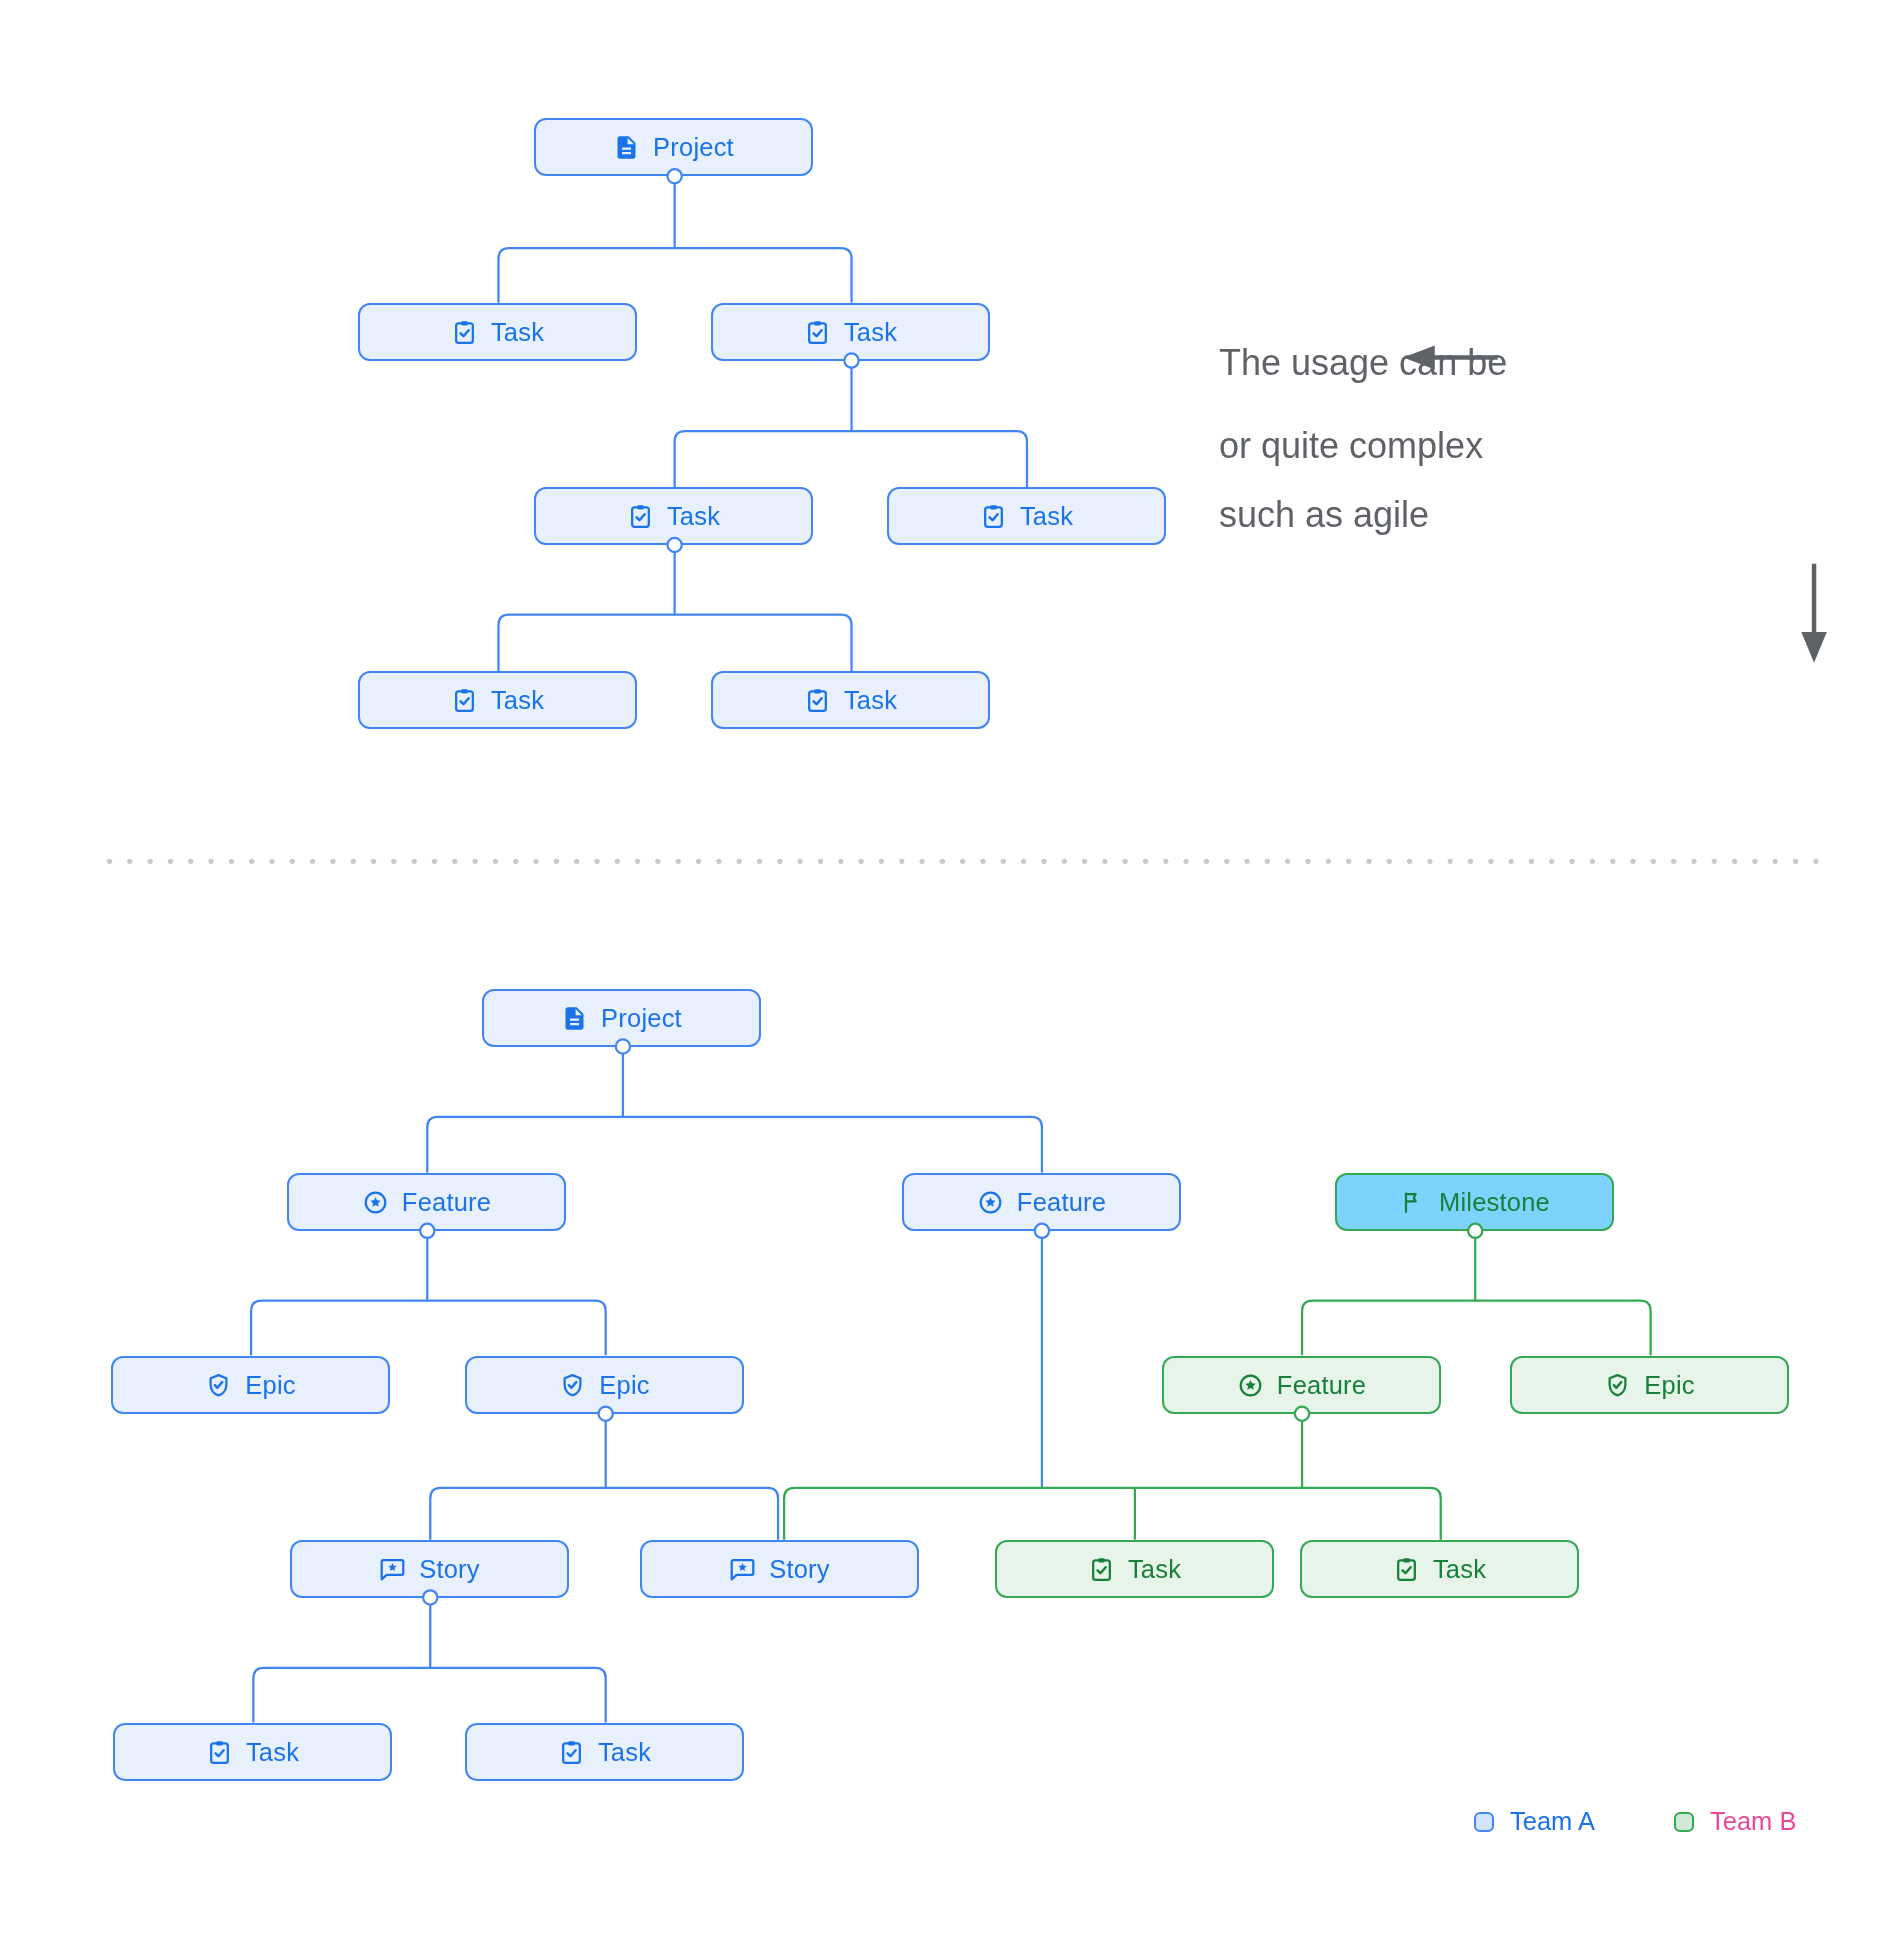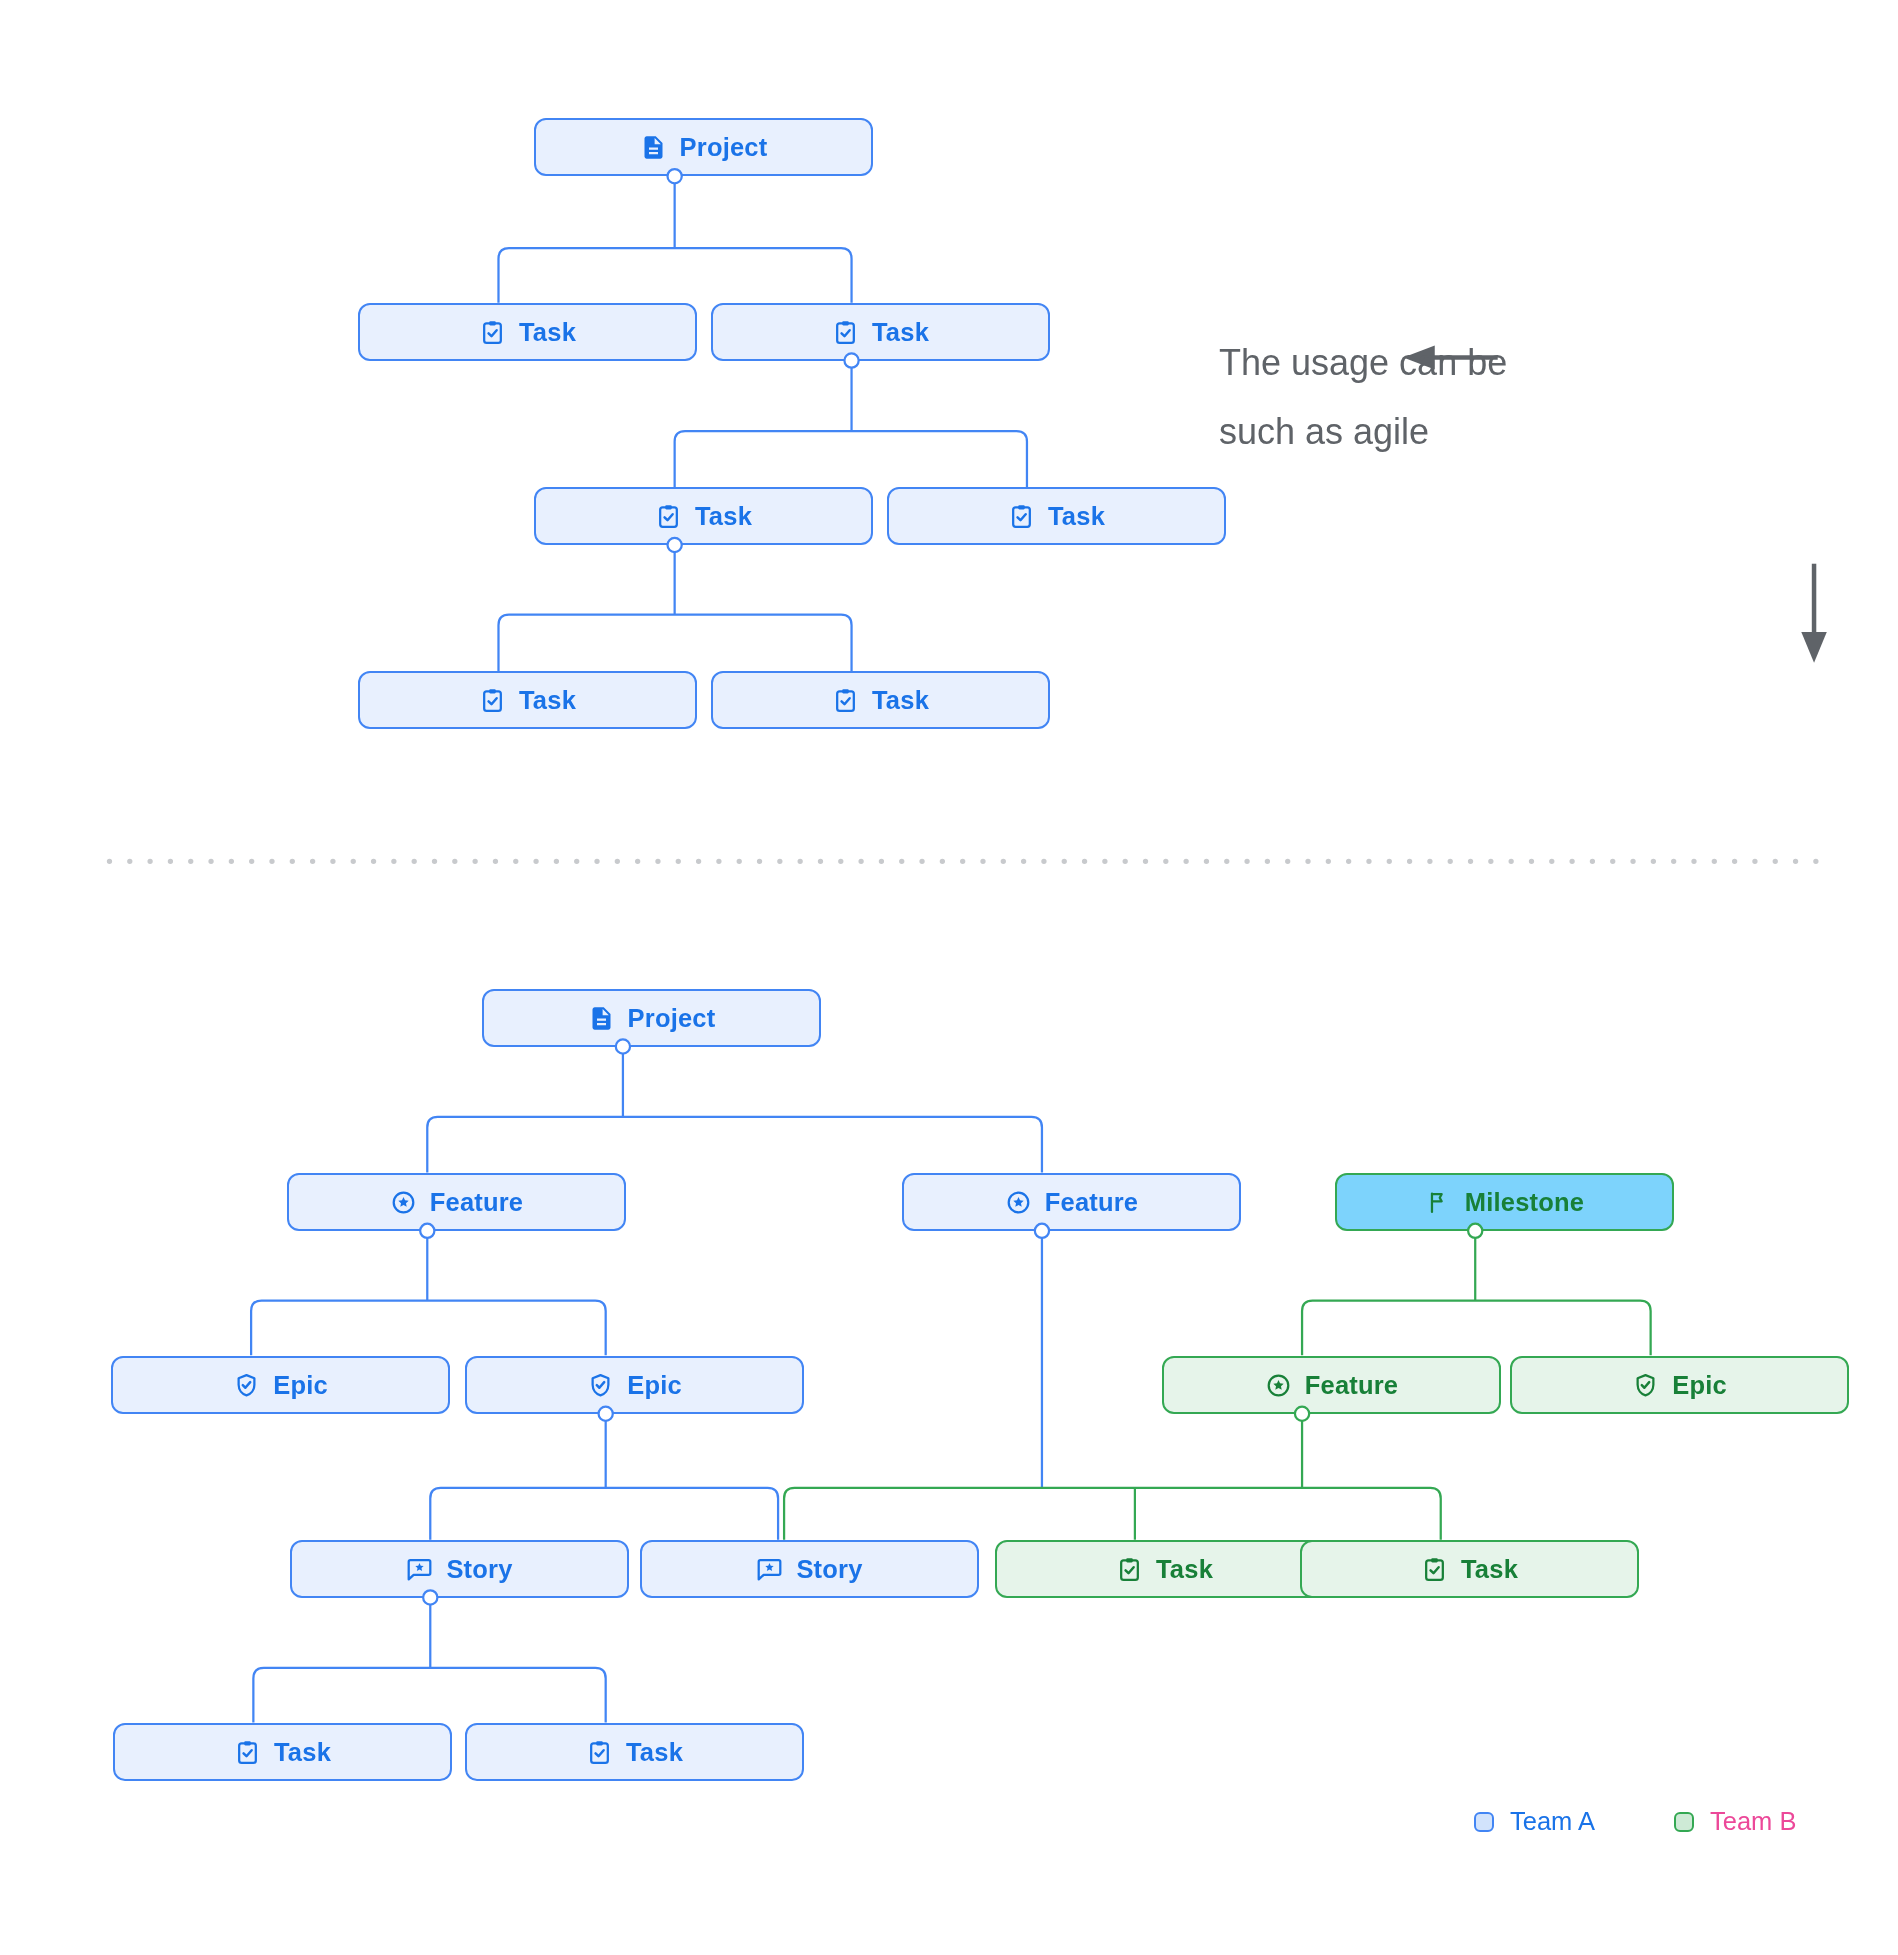--- a/index.html
+++ b/index.html
@@ -3,23 +3,23 @@
 <meta charset="utf-8">
 <style>
   html,body{margin:0;padding:0;background:#fff;}
   .canvas{
     position:relative;width:1898px;height:1955px;background:#fff;overflow:hidden;
     font-family:"Liberation Sans", sans-serif;
   }
   svg.layer{position:absolute;left:0;top:0;pointer-events:none;}
   #nodes{position:absolute;left:0;top:0;width:100%;height:100%;}
   .node{
-    position:absolute;width:339px;height:58px;border-radius:12px;box-sizing:border-box;
+    position:absolute;width:279px;height:58px;border-radius:12px;box-sizing:border-box;
     display:flex;align-items:center;justify-content:center;gap:13px;
-    font-size:25.5px;font-weight:700;letter-spacing:0.2px;
+    font-size:25.5px;font-weight:400;letter-spacing:0.2px;
     border:2.2px solid;
   }
   .node .nicon{width:27px;height:27px;flex:0 0 auto;display:block;}
   .annotation{
     position:absolute;right:64px;top:328px;width:615px;
     color:#5F6368;font-size:36px;line-height:69px;font-weight:400;
   }
   .annotation .para2{margin-top:14.2px;}
   .legend-item{position:absolute;display:flex;align-items:center;gap:16.5px;height:25.5px;top:1773px;margin-top:36px;}
   .swatch{width:19.5px;height:19.5px;border-radius:6px;box-sizing:border-box;border:2.2px solid;}
@@ -231,20 +231,21 @@
     </g>
     <g>
       <path d="M2420 752 V845" stroke="#5F6368" stroke-width="6"></path>
       <polygon points="2420,884 2403,843 2437,843" fill="#5F6368"></polygon>
     </g>
     <line x1="146" y1="1149" x2="2423" y2="1149" stroke="#C8CACD" stroke-width="7" stroke-linecap="round" stroke-dasharray="0.1 27"></line>
   </svg>
 
   <div class="annotation">
     <div>The usage can be</div>
+    <div class="para2">or quite complex</div>
     <div>such as agile</div>
   </div>
 
   <div class="legend-item" style="left:1474px;">
     <span class="swatch" id="swatchA" style="background: rgb(210, 227, 252); border-color: rgb(66, 133, 244);"></span>
     <span class="legend-label" id="labelA" style="color: rgb(26, 115, 232);">Team A</span>
   </div>
   <div class="legend-item" style="left:1674px;">
     <span class="swatch" id="swatchB" style="background: rgb(206, 234, 214); border-color: rgb(52, 168, 83);"></span>
     <span class="legend-label" id="labelB" style="color: #ec4899;">Team B</span>

